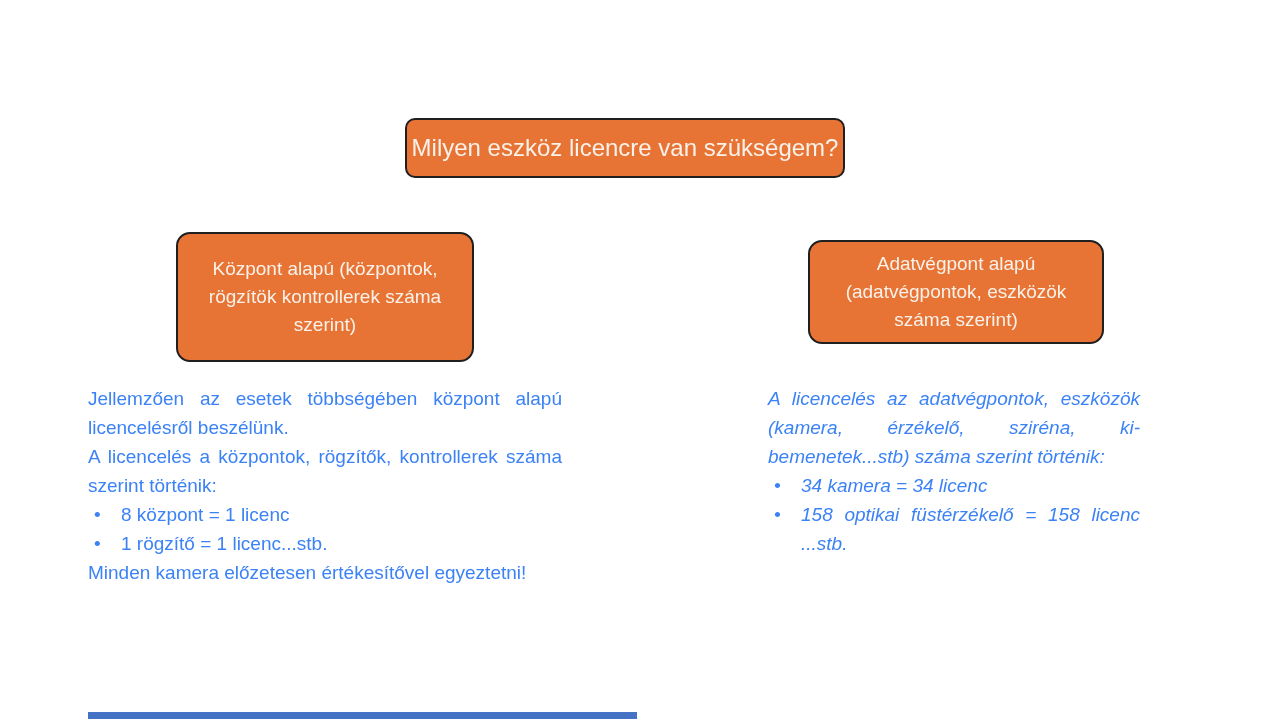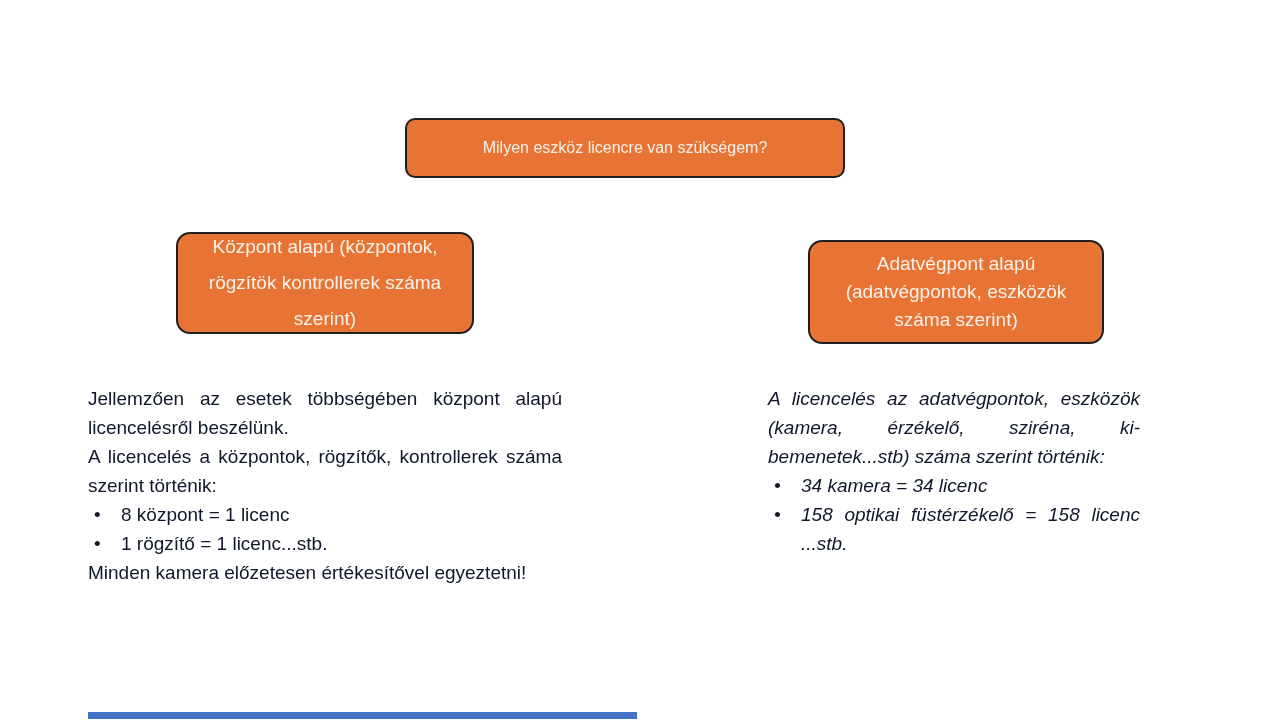--- a/index.html
+++ b/index.html
@@ -16,39 +16,39 @@
     position: absolute;
     background: #E77434;
     border: 2.5px solid #1F1F1F;
     color: #FAF2EA;
     display: flex; align-items: center; justify-content: center;
     text-align: center;
   }
   .title-shape {
     left: 405px; top: 118px; width: 440px; height: 60px;
     border-radius: 10px;
-    font-size: 16px; line-height: 26px;
+    font-size: 24px; line-height: 26px;
   }
   .left-shape {
-    left: 176px; top: 232px; width: 298px; height: 102px;
+    left: 176px; top: 232px; width: 298px; height: 130px;
     border-radius: 14px;
-    font-size: 19px; line-height: 36px;
+    font-size: 19px; line-height: 28px;
     padding: 4px 14px;
   }
   .right-shape {
     left: 808px; top: 240px; width: 296px; height: 104px;
     border-radius: 14px;
     font-size: 19px; line-height: 28px;
     padding: 4px 22px;
   }
 
   
   .col {
     position: absolute;
-    color: #0f172a;
+    color: #3b82f6;
     font-size: 19px;
     line-height: 29px;
   }
   .left-col  { left: 88px;  top: 384px; width: 474px; }
   .right-col { left: 768px; top: 384px; width: 372px; font-style: italic; }
 
   .col p {
     text-align: justify;
     text-align-last: left;
   }

